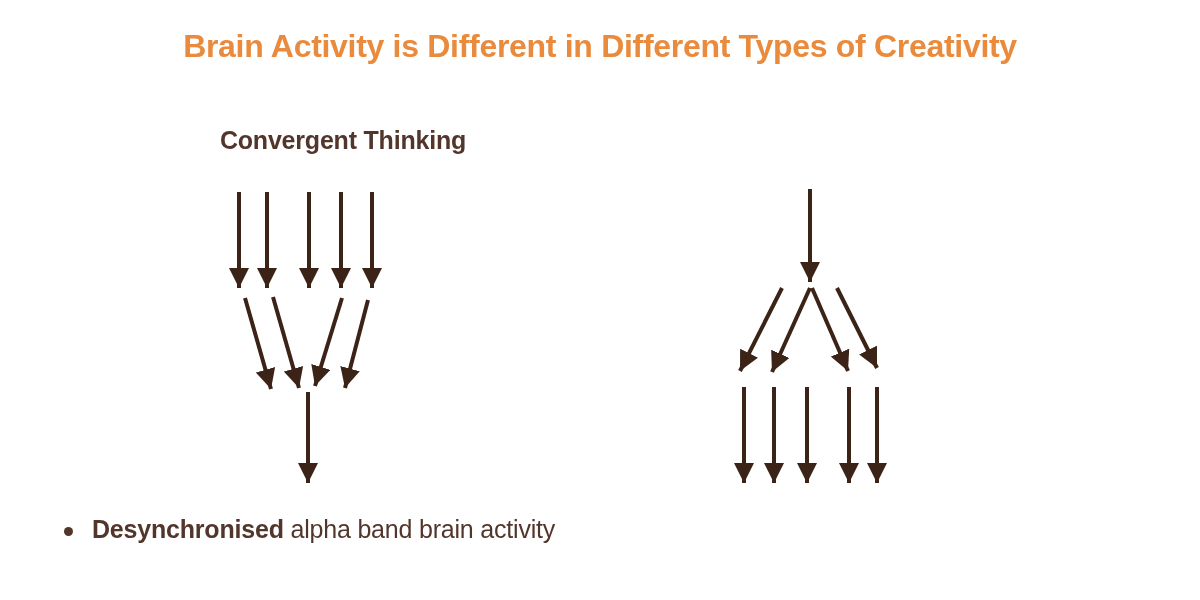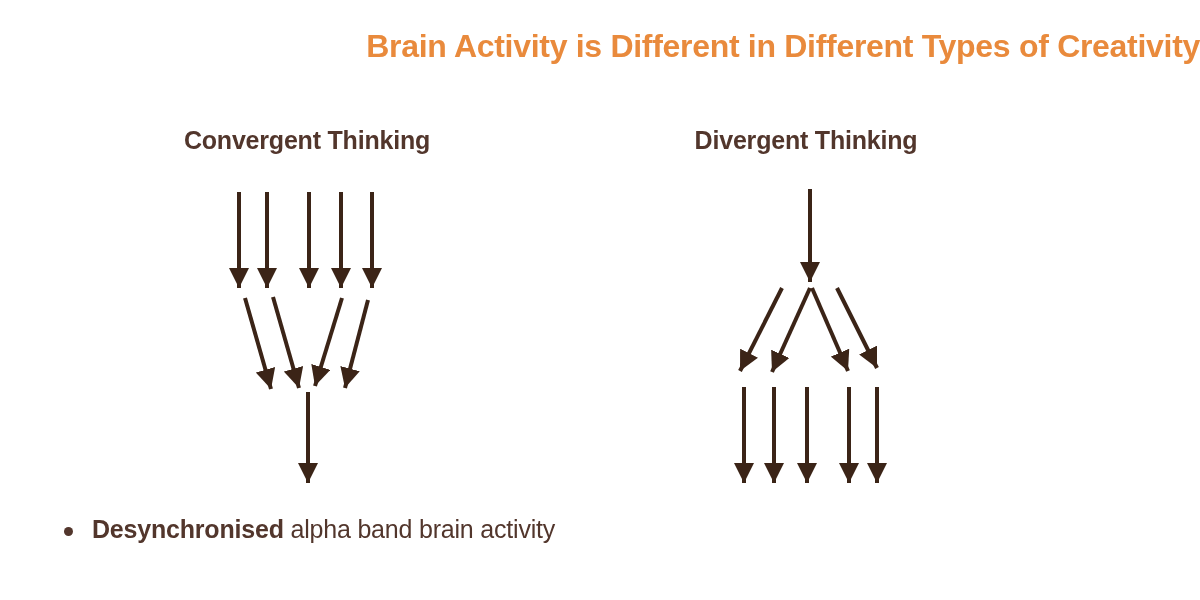--- a/index.html
+++ b/index.html
@@ -12,30 +12,31 @@
   html,body{background:var(--bg);}
   .page{
     position:relative;
     width:1200px;height:600px;
     background:var(--bg);
     overflow:hidden;
     font-family:"Liberation Sans","DejaVu Sans",sans-serif;
   }
   .title{
     position:absolute;top:28px;left:0;width:100%;
-    text-align:right;
+    text-align:center;
     font-size:32px;font-weight:bold;letter-spacing:-0.3px;
     color:var(--title-color);
   }
   .heading{
     position:absolute;top:126px;
     transform:translateX(-50%);
     font-size:25px;font-weight:bold;letter-spacing:-0.2px;
     color:var(--text-color);
     white-space:nowrap;
+    margin-left:36px;
   }
   .heading-convergent{left:307px;}
   .heading-divergent{left:806px;}
   .arrow-svg{
     position:absolute;top:0;left:0;width:1200px;height:600px;
     display:block;
   }
   .arrow-line{
     stroke:var(--arrow-color);
     stroke-width:4;
@@ -66,21 +67,20 @@
 </style>
 </head>
 <body>
 
 <div class="page">
 
   <h1 class="title">Brain Activity is Different in Different Types of Creativity</h1>
 
   <div class="heading heading-convergent">Convergent Thinking</div>
 
-  <div class="heading heading-divergent">Divergent Thinking</div>
 
   <svg class="arrow-svg" viewBox="0 0 1200 600" xmlns="http://www.w3.org/2000/svg">
     <defs>
       <marker id="arrowhead" viewBox="0 0 10 10" refX="10" refY="5" markerWidth="5" markerHeight="5" orient="auto">
         <path class="arrowhead-path" d="M 0 0 L 10 5 L 0 10 z"></path>
       </marker>
     </defs>
     <g>
         <line x1="239" y1="192" x2="239" y2="288" class="arrow-line" marker-end="url(#arrowhead)"></line>
         <line x1="267" y1="192" x2="267" y2="288" class="arrow-line" marker-end="url(#arrowhead)"></line>

